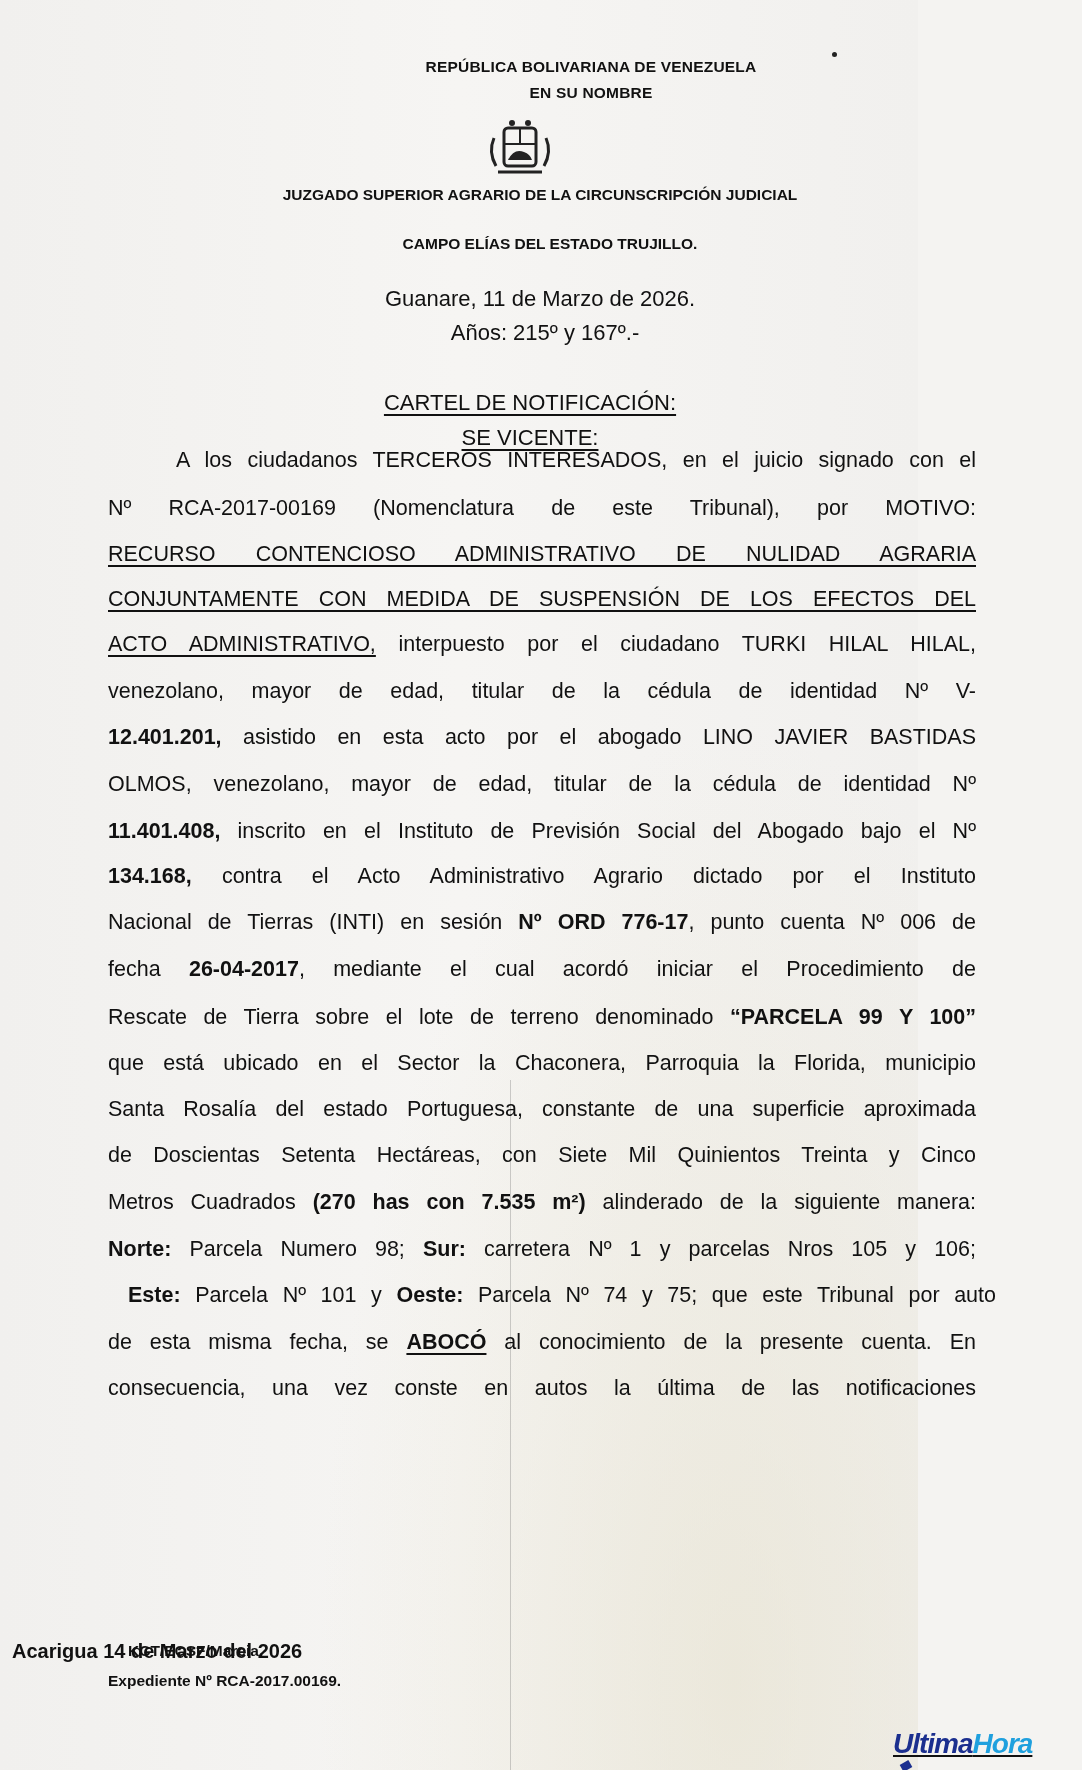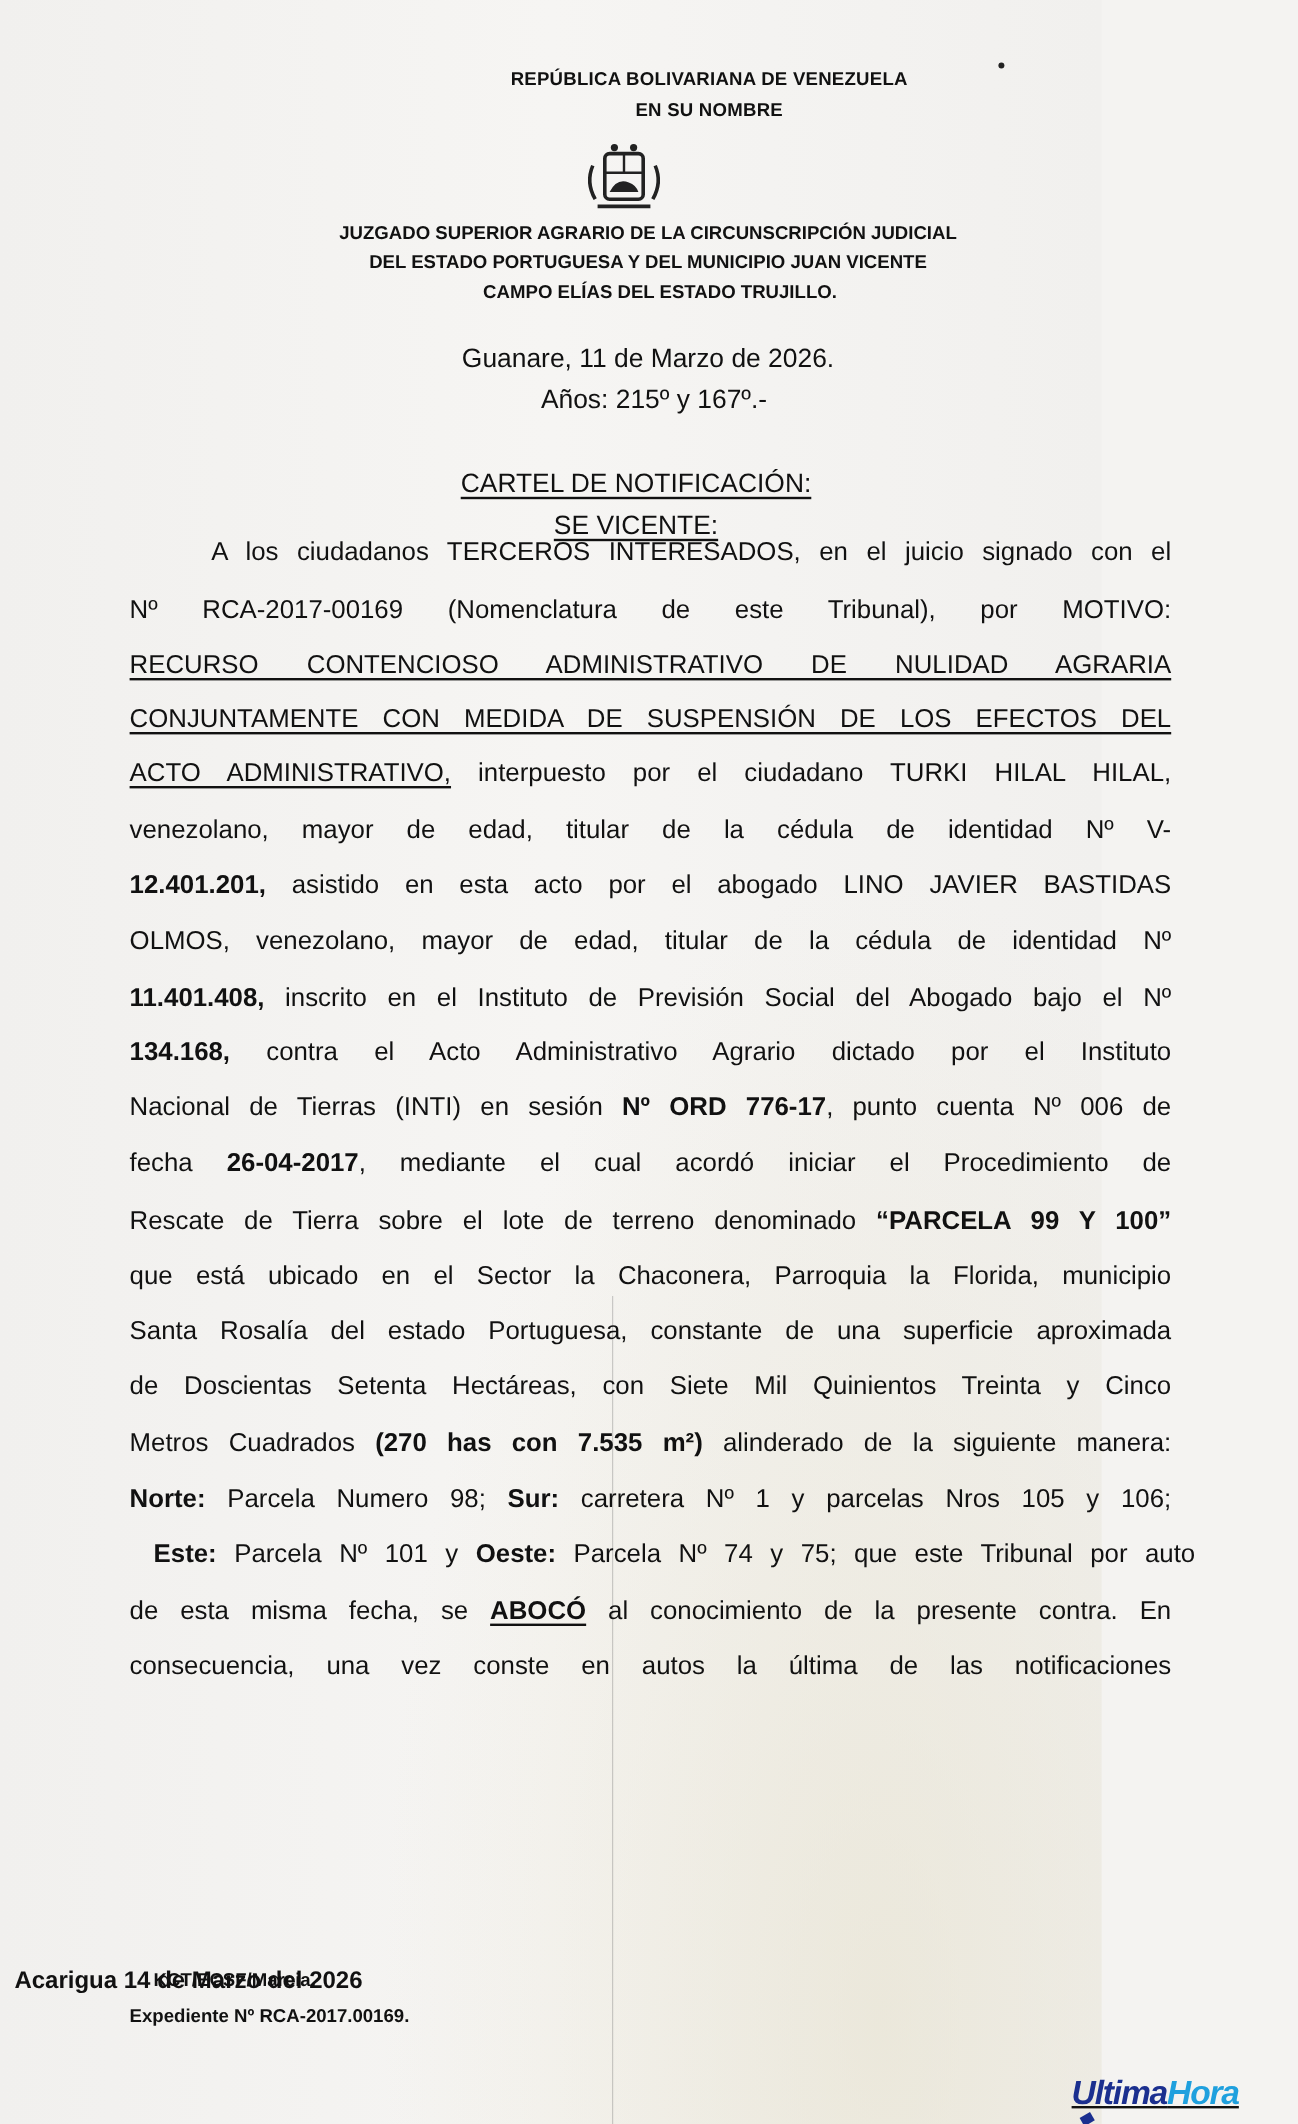--- a/index.html
+++ b/index.html
@@ -90,21 +90,20 @@
     <rect x="20" y="10" width="32" height="38" rx="4" fill="none" stroke="#222" stroke-width="3"></rect>
     <line x1="20" y1="26" x2="52" y2="26" stroke="#222" stroke-width="2"></line>
     <line x1="36" y1="10" x2="36" y2="26" stroke="#222" stroke-width="2"></line>
     <path d="M24 42 Q30 30 40 34 Q46 36 48 42 Z" fill="#222"></path>
     <path d="M14 54 L58 54" stroke="#222" stroke-width="3"></path>
     <circle cx="28" cy="5" r="3" fill="#222"></circle>
     <circle cx="44" cy="5" r="3" fill="#222"></circle>
   </svg>
 
   <div class="court c1">JUZGADO SUPERIOR AGRARIO DE LA CIRCUNSCRIPCIÓN JUDICIAL</div>
-  <div class="court c2">DEL ESTADO PORTUGUESA Y DEL MUNICIPIO JUAN VICENTE</div>
   <div class="court c3">CAMPO ELÍAS DEL ESTADO TRUJILLO.</div>
 
   <div class="dateline d1">Guanare, 11 de Marzo de 2026.</div>
   <div class="dateline d2">Años: 215º y 167º.-</div>
 
   <div class="title t1">CARTEL DE NOTIFICACIÓN:</div>
   <div class="title t2">SE VICENTE:</div>
 
   <div id="body-text">
       <div class="body-line first" style="top: 446px;"><span>A los ciudadanos TERCEROS INTERESADOS, en el juicio signado con el</span></div>
@@ -119,21 +118,21 @@
       <div class="body-line" style="top: 862px;"><span class="b">134.168,</span><span> contra el Acto Administrativo Agrario dictado por el Instituto</span></div>
       <div class="body-line" style="top: 908px;"><span>Nacional de Tierras (INTI) en sesión </span><span class="b">Nº ORD 776-17</span><span>, punto cuenta Nº 006 de</span></div>
       <div class="body-line" style="top: 955px;"><span>fecha </span><span class="b">26-04-2017</span><span>, mediante el cual acordó iniciar el Procedimiento de</span></div>
       <div class="body-line" style="top: 1003px;"><span>Rescate de Tierra sobre el lote de terreno denominado </span><span class="b">“PARCELA 99 Y 100”</span></div>
       <div class="body-line" style="top: 1049px;"><span>que está ubicado en el Sector la Chaconera, Parroquia la Florida, municipio</span></div>
       <div class="body-line" style="top: 1095px;"><span>Santa Rosalía del estado Portuguesa, constante de una superficie aproximada</span></div>
       <div class="body-line" style="top: 1141px;"><span>de Doscientas Setenta Hectáreas, con Siete Mil Quinientos Treinta y Cinco</span></div>
       <div class="body-line" style="top: 1188px;"><span>Metros Cuadrados </span><span class="b">(270 has con 7.535 m²)</span><span> alinderado de la siguiente manera:</span></div>
       <div class="body-line" style="top: 1218px; margin-top: 17px;"><span class="b">Norte:</span><span> Parcela Numero 98; </span><span class="b">Sur:</span><span> carretera Nº 1 y parcelas Nros 105 y 106;</span></div>
       <div class="body-line" style="top: 1281px; margin-left: 20px;"><span class="b">Este:</span><span> Parcela Nº 101 y </span><span class="b">Oeste:</span><span> Parcela Nº 74 y 75; que este Tribunal por auto</span></div>
-      <div class="body-line" style="top: 1328px;"><span>de esta misma fecha, se </span><span class="b u">ABOCÓ</span><span> al conocimiento de la presente contra. En</span></div>
+      <div class="body-line" style="top: 1328px;"><span>de esta misma fecha, se </span><span class="b u">ABOCÓ</span><span> al conocimiento de la presente cuenta. En</span></div>
       <div class="body-line" style="top: 1374px;"><span>consecuencia, una vez conste en autos la última de las notificaciones</span></div>
     </div>
 
   <div class="foot f1">KCT/ECSF/Marcia.</div>
   <div class="foot f2">Expediente Nº RCA-2017.00169.</div>
 
   <div class="caption">Acarigua 14 de Marzo del 2026</div>
 
   <div class="logo">
     <span class="w1">Ultima</span><span class="w2">Hora</span>

